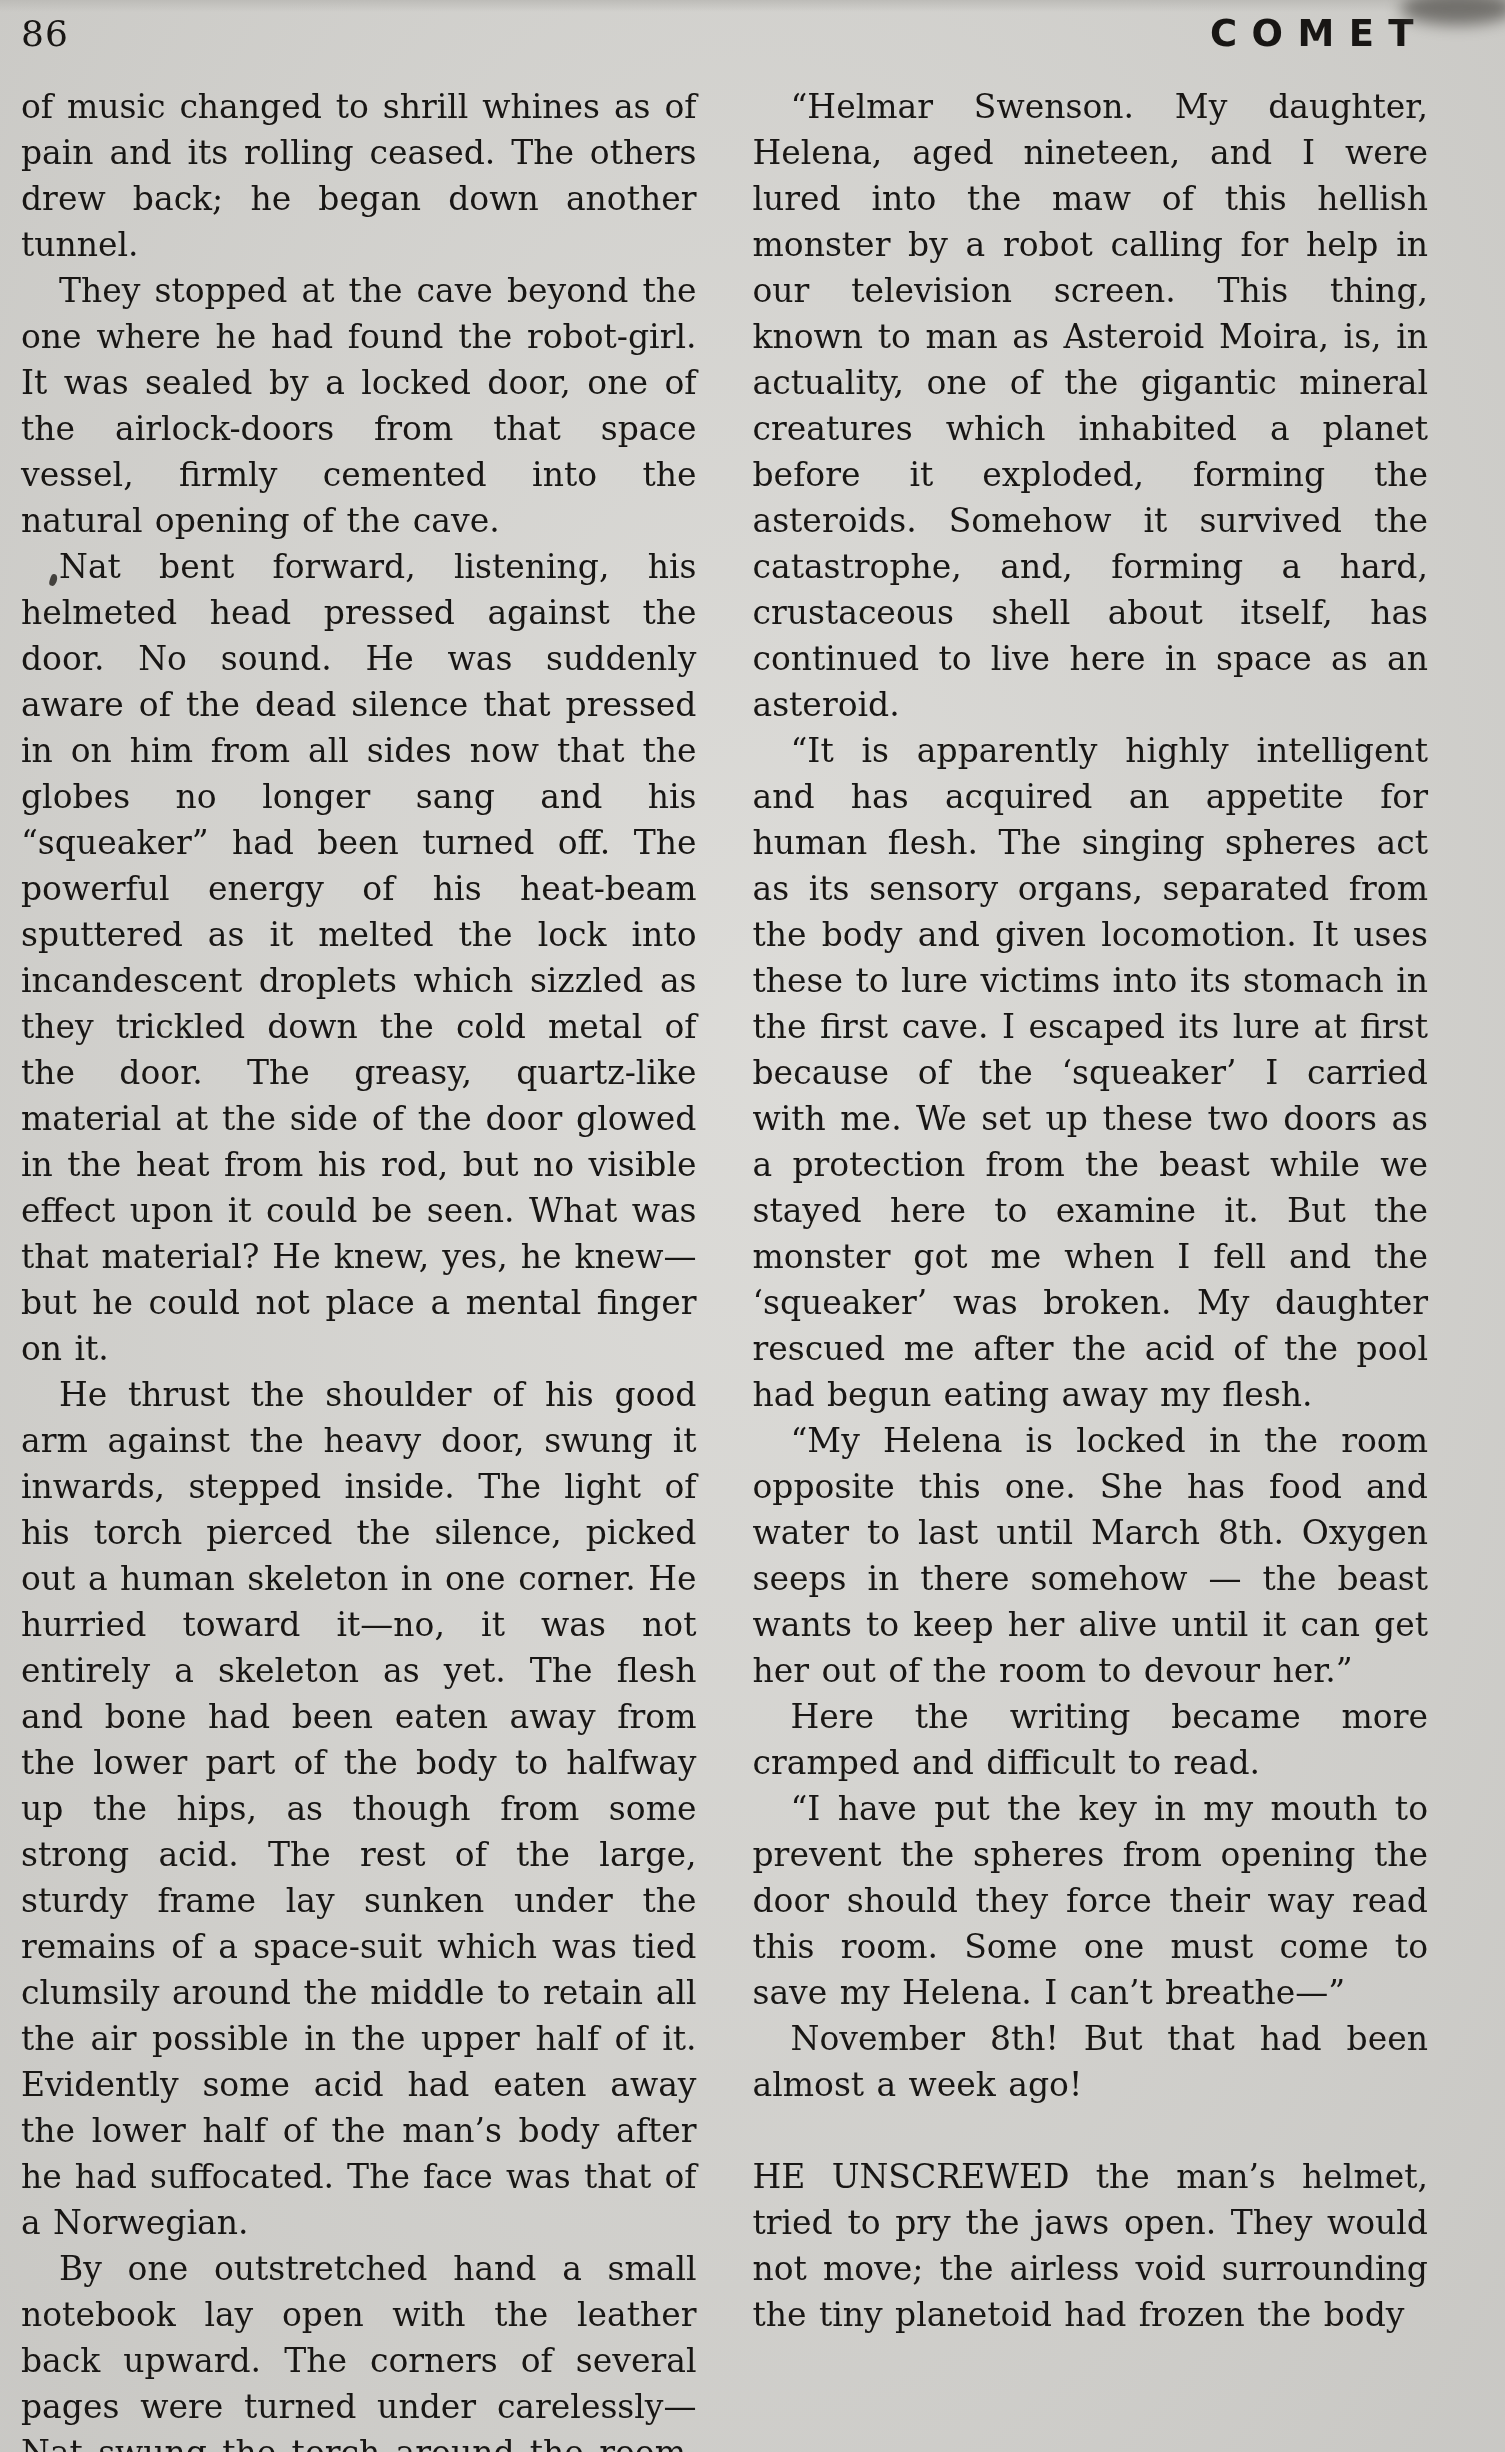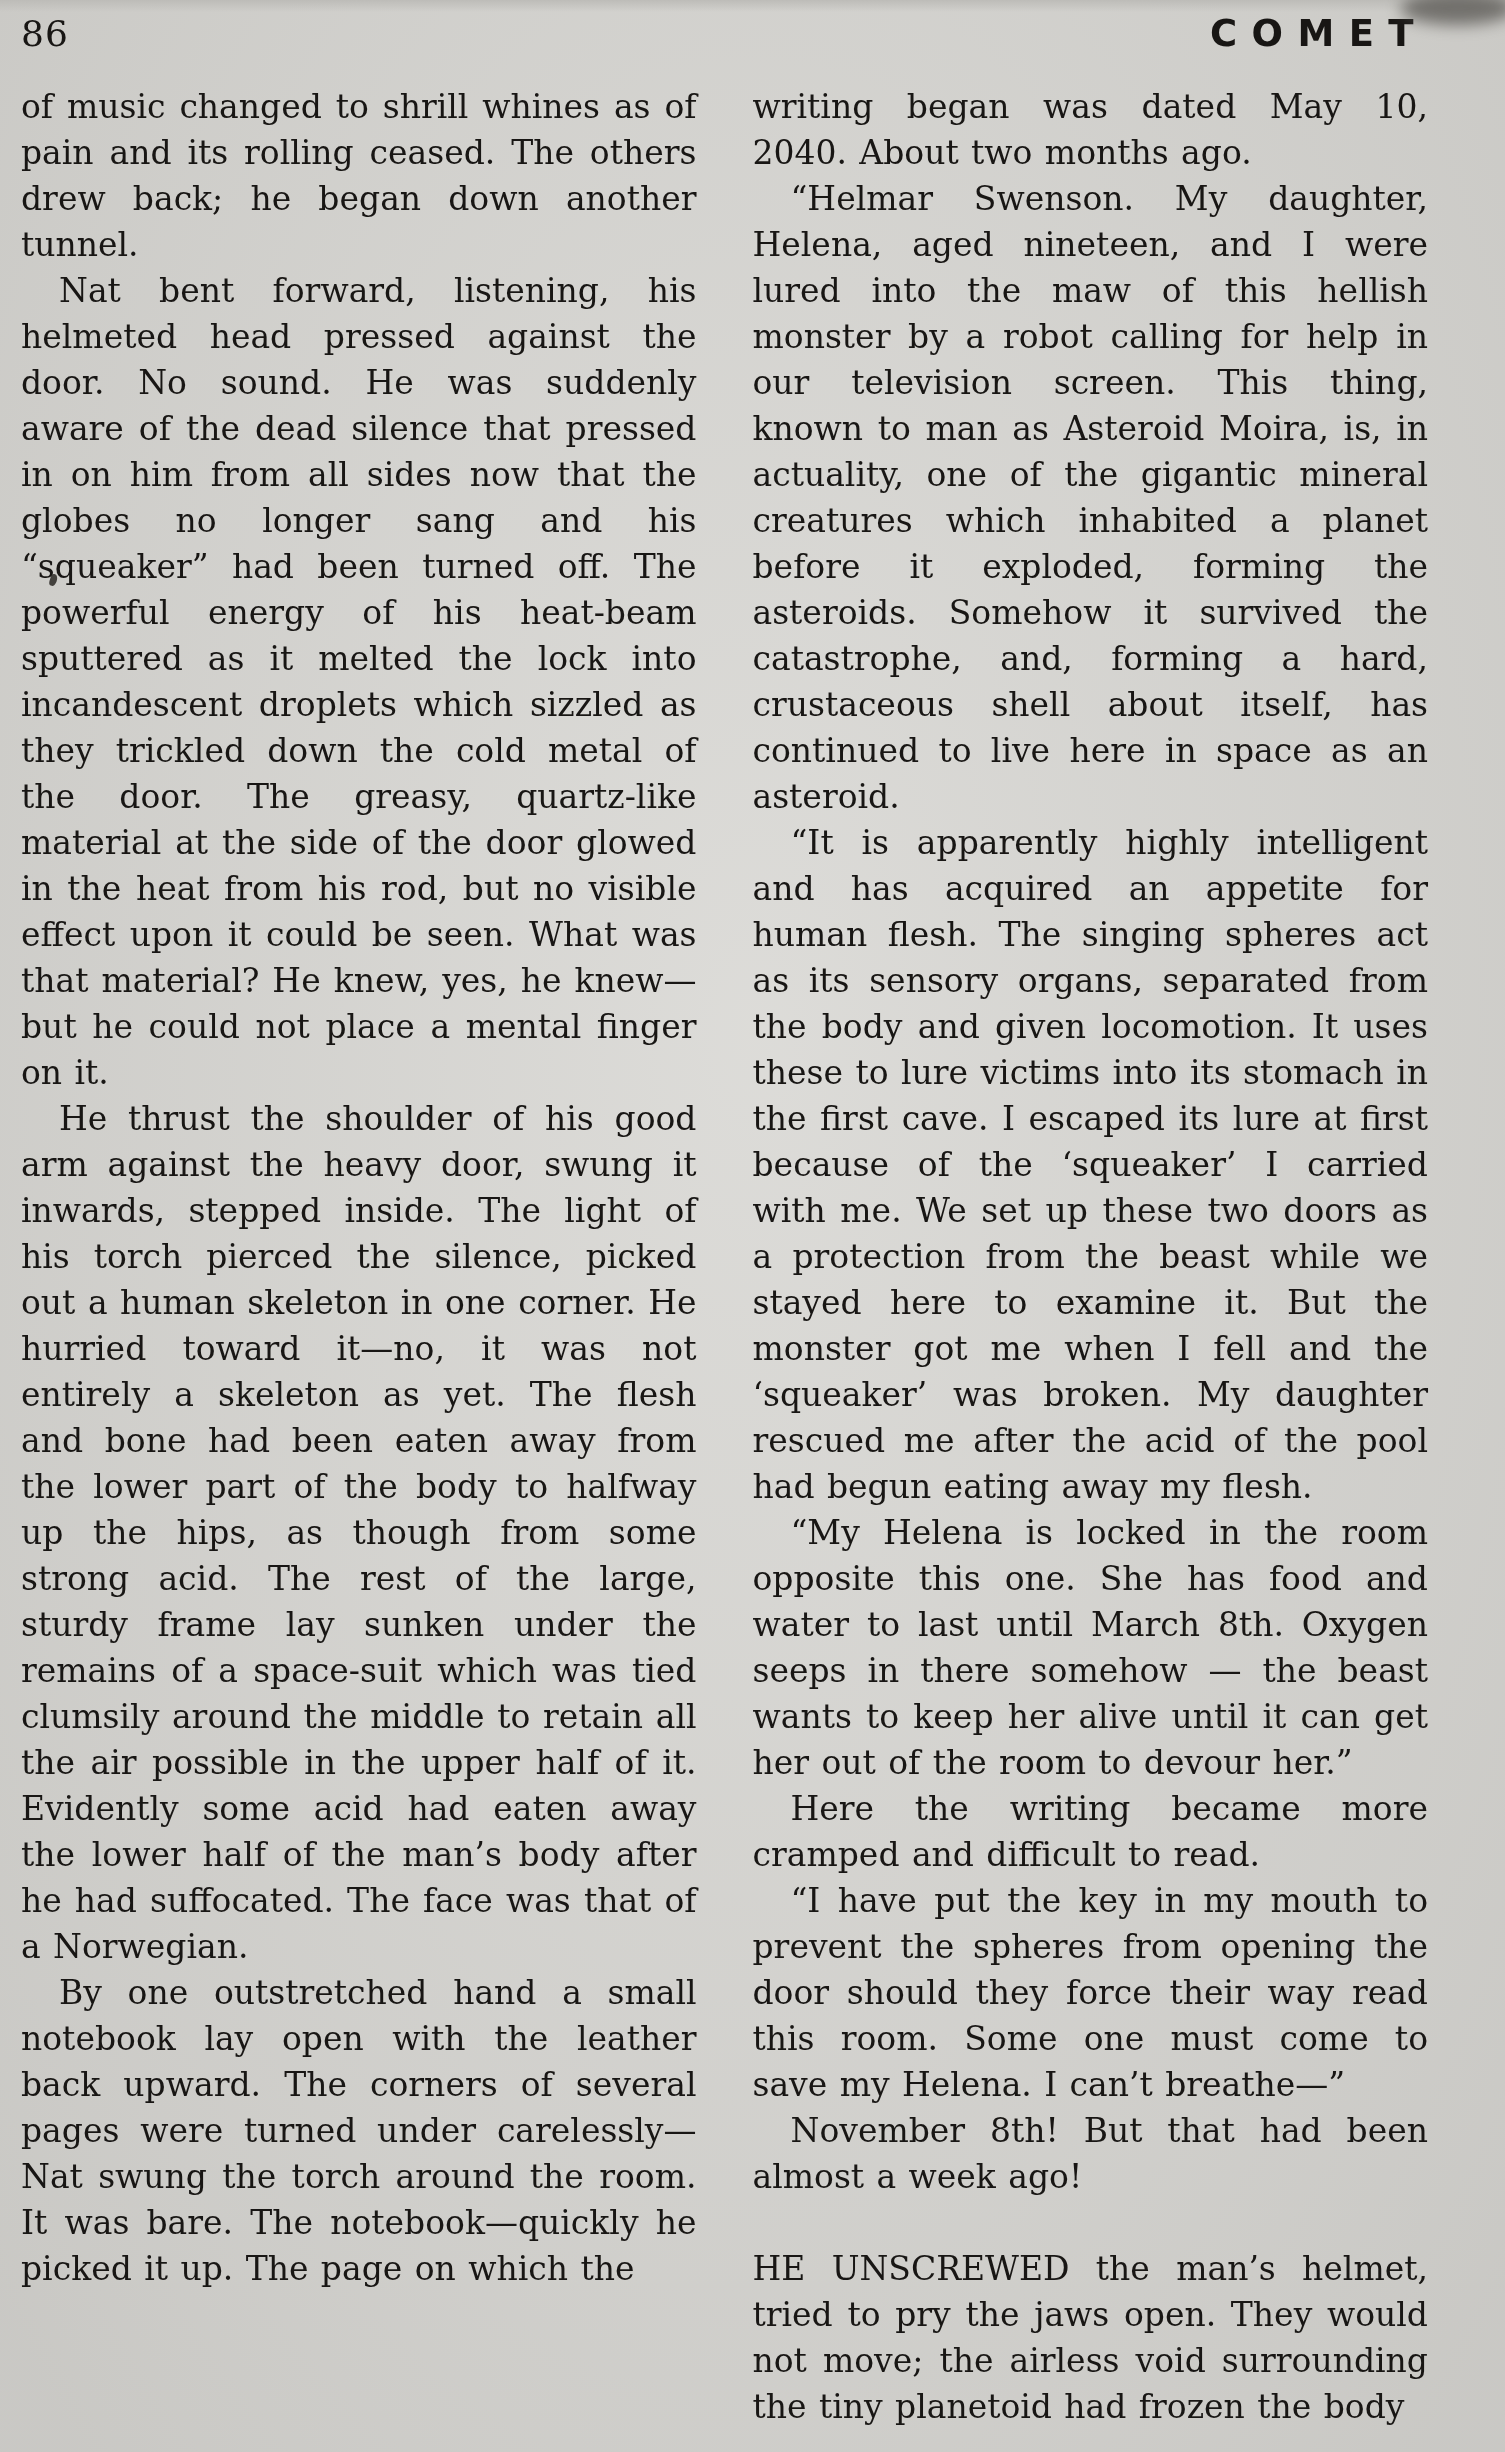--- a/index.html
+++ b/index.html
@@ -113,27 +113,27 @@
 
   <div class="header">
     <span class="pageno">86</span>
     <span class="title">COMET</span>
   </div>
 
   <div class="columns">
 
     <div class="col">
       <p class="noindent">of music changed to shrill whines as of pain and its rolling ceased. The others drew back; he began down another tunnel.</p>
+      <p>They stopped at the cave beyond the one where he had found the robot-girl. It was sealed by a locked door, one of the airlock-doors from that space vessel, firmly cemented into the natural opening of the cave.</p>
       <p>Nat bent forward, listening, his helmeted head pressed against the door. No sound. He was suddenly aware of the dead silence that pressed in on him from all sides now that the globes no longer sang and his “squeaker” had been turned off. The powerful energy of his heat-beam sputtered as it melted the lock into incandescent droplets which sizzled as they trickled down the cold metal of the door. The greasy, quartz-like material at the side of the door glowed in the heat from his rod, but no visible effect upon it could be seen. What was that material? He knew, yes, he knew—but he could not place a mental finger on it.</p>
       <p>He thrust the shoulder of his good arm against the heavy door, swung it inwards, stepped inside. The light of his torch pierced the silence, picked out a human skeleton in one corner. He hurried toward it—no, it was not entirely a skeleton as yet. The flesh and bone had been eaten away from the lower part of the body to halfway up the hips, as though from some strong acid. The rest of the large, sturdy frame lay sunken under the remains of a space-suit which was tied clumsily around the middle to retain all the air possible in the upper half of it. Evidently some acid had eaten away the lower half of the man’s body after he had suffocated. The face was that of a Norwegian.</p>
       <p>By one outstretched hand a small notebook lay open with the leather back upward. The corners of several pages were turned under carelessly—Nat swung the torch around the room. It was bare. The notebook—quickly he picked it up. The page on which the</p>
     </div>
 
     <div class="col">
-      <p class="noindent">writing began was dated May 10, 2040. About two months ago.</p>
       <p>“Helmar Swenson. My daughter, Helena, aged nineteen, and I were lured into the maw of this hellish monster by a robot calling for help in our television screen. This thing, known to man as Asteroid Moira, is, in actuality, one of the gigantic mineral creatures which inhabited a planet before it exploded, forming the asteroids. Somehow it survived the catastrophe, and, forming a hard, crustaceous shell about itself, has continued to live here in space as an asteroid.</p>
       <p>“It is apparently highly intelligent and has acquired an appetite for human flesh. The singing spheres act as its sensory organs, separated from the body and given locomotion. It uses these to lure victims into its stomach in the first cave. I escaped its lure at first because of the ‘squeaker’ I carried with me. We set up these two doors as a protection from the beast while we stayed here to examine it. But the monster got me when I fell and the ‘squeaker’ was broken. My daughter rescued me after the acid of the pool had begun eating away my flesh.</p>
       <p>“My Helena is locked in the room opposite this one. She has food and water to last until March 8th. Oxygen seeps in there somehow — the beast wants to keep her alive until it can get her out of the room to devour her.”</p>
       <p>Here the writing became more cramped and difficult to read.</p>
       <p>“I have put the key in my mouth to prevent the spheres from opening the door should they force their way read this room. Some one must come to save my Helena. I can’t breathe—”</p>
       <p>November 8th! But that had been almost a week ago!</p>
       <p class="noindent section-start">HE UNSCREWED the man’s helmet, tried to pry the jaws open. They would not move; the airless void surrounding the tiny planetoid had frozen the body</p>
     </div>
 
   </div>

